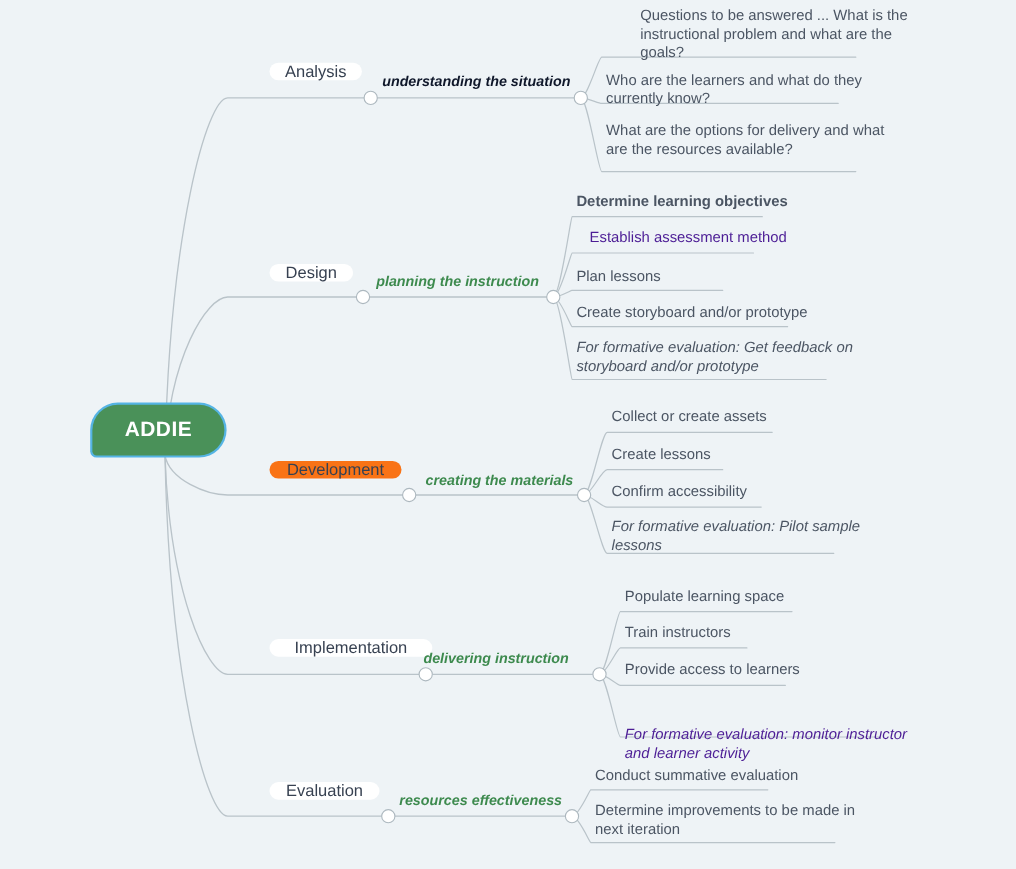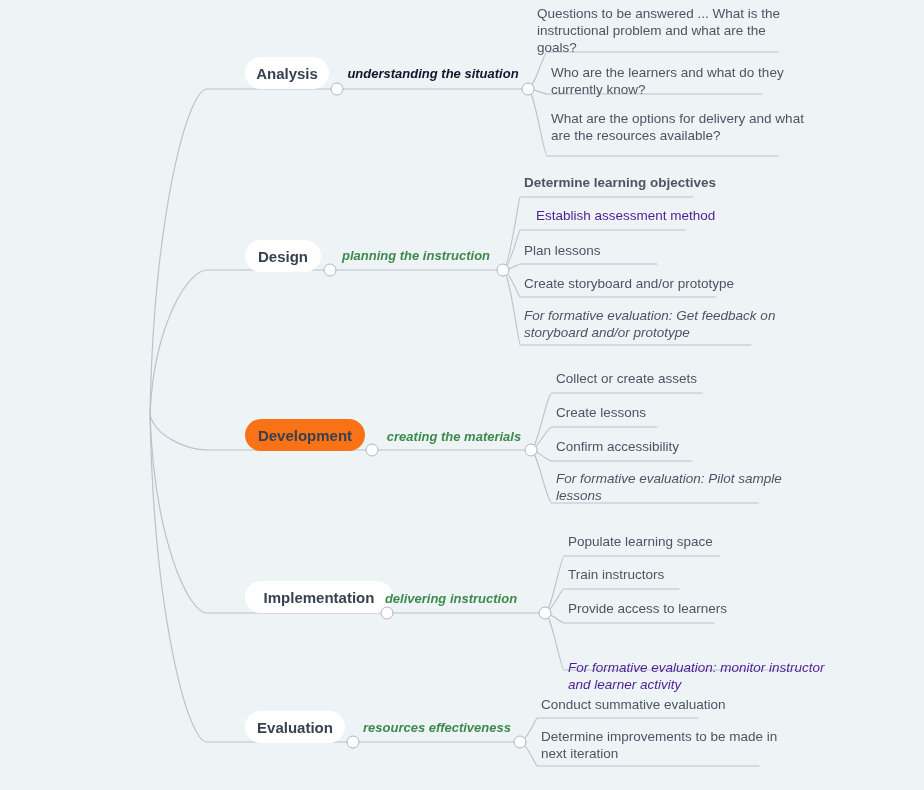--- a/index.html
+++ b/index.html
@@ -26,24 +26,24 @@
     border-radius: 24px 24px 24px 4px;
     box-shadow: 0 0 0 2px #55b4e4;
   }
 
   
   .branch-pill {
     position: absolute;
     display: flex; align-items: center; justify-content: center;
     background: #ffffff;
     color: #374151;
-    font-size: 15px; font-weight: bold;
+    font-size: 15px; font-weight: normal;
     border-radius: 20px;
     padding: 0 18px;
-    height: 32px;
+    height: 16px;
     white-space: nowrap;
   }
 
   
   .rel-label {
     position: absolute;
     color: #3d8a4e;
     font-size: 13px;
     font-weight: bold;
     font-style: italic;
@@ -101,27 +101,28 @@
       <path d="M 545 613 C 551 613, 561 556, 564 556 L 720 556" fill="none" stroke="#b9c3c9" stroke-width="1.1" stroke-linecap="round"></path>
       <path d="M 545 613 C 551 613, 561 589, 564 589 L 679 589" fill="none" stroke="#b9c3c9" stroke-width="1.1" stroke-linecap="round"></path>
       <path d="M 545 613 C 551 613, 561 623, 564 623 L 714 623" fill="none" stroke="#b9c3c9" stroke-width="1.1" stroke-linecap="round"></path>
       <path d="M 545 613 C 551 613, 561 670, 564 670 L 799 670" fill="none" stroke="#b9c3c9" stroke-width="1.1" stroke-linecap="round"></path>
       <path d="M 150 414 C 154 617.36, 188 742, 207 742 L 353 742" fill="none" stroke="#b9c3c9" stroke-width="1.2" stroke-linecap="round"></path>
       <path d="M 353 742 L 520 742" fill="none" stroke="#b9c3c9" stroke-width="1.2" stroke-linecap="round"></path>
       <path d="M 520 742 C 526 742, 536 718, 537 718 L 698 718" fill="none" stroke="#b9c3c9" stroke-width="1.1" stroke-linecap="round"></path>
       <path d="M 520 742 C 526 742, 536 766, 537 766 L 759 766" fill="none" stroke="#b9c3c9" stroke-width="1.1" stroke-linecap="round"></path>
     </svg>
 
+  <div class="root-node" style="left: 84px; top: 368px; width: 120px; height: 46px; background: rgb(74, 145, 89); box-shadow: rgb(85, 180, 228) 0px 0px 0px 2px;">ADDIE</div>
 
   <div id="branch-layer">
       <div class="branch-pill" style="left: 245px; top: 57px; width: 84px; padding: 0px; background: rgb(255, 255, 255); color: rgb(55, 65, 81);">
         <span>Analysis</span>
       </div>
       <div class="rel-label" style="left: 433px; top: 66px; color: #0f172a;">understanding the situation</div>
-      <div class="leaf" style="left: 537px; top: 5px; color: rgb(75, 85, 99);">Questions to be answered ... What is the
+      <div class="leaf" style="left: 582px; top: 5px; color: rgb(75, 85, 99);">Questions to be answered ... What is the
 instructional problem and what are the
 goals?</div>
       <div class="leaf" style="left: 551px; top: 64px; color: rgb(75, 85, 99);">Who are the learners and what do they
 currently know?</div>
       <div class="leaf" style="left: 551px; top: 110px; color: rgb(75, 85, 99);">What are the options for delivery and what
 are the resources available?</div>
       <div class="dot" style="left: 337px; top: 89px; background: rgb(255, 255, 255); border-color: rgb(173, 184, 191);"></div>
       <div class="dot" style="left: 528px; top: 89px; background: rgb(255, 255, 255); border-color: rgb(173, 184, 191);"></div>
       <div class="branch-pill" style="left: 245px; top: 240px; width: 76px; padding: 0px; background: rgb(255, 255, 255); color: rgb(55, 65, 81);">
         <span>Design</span>

